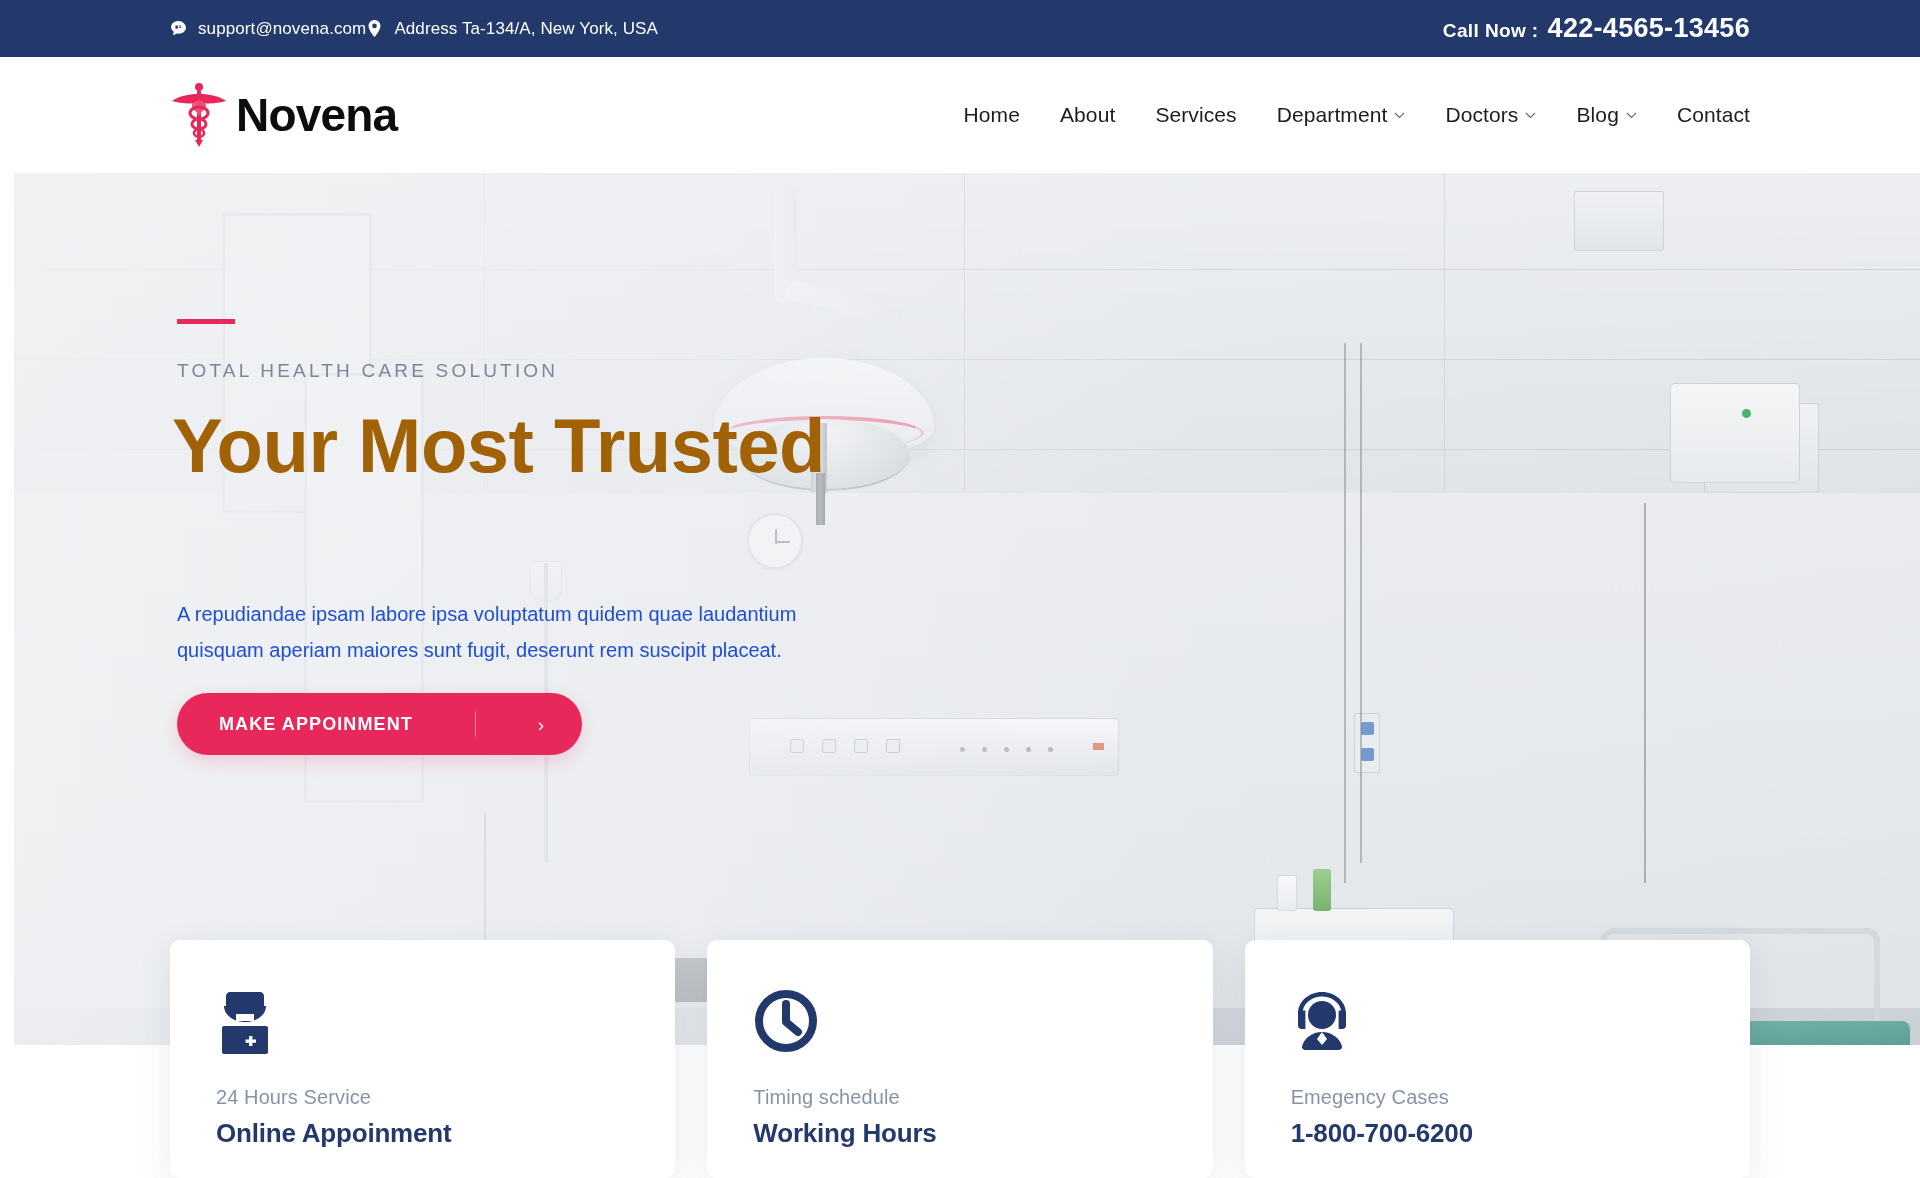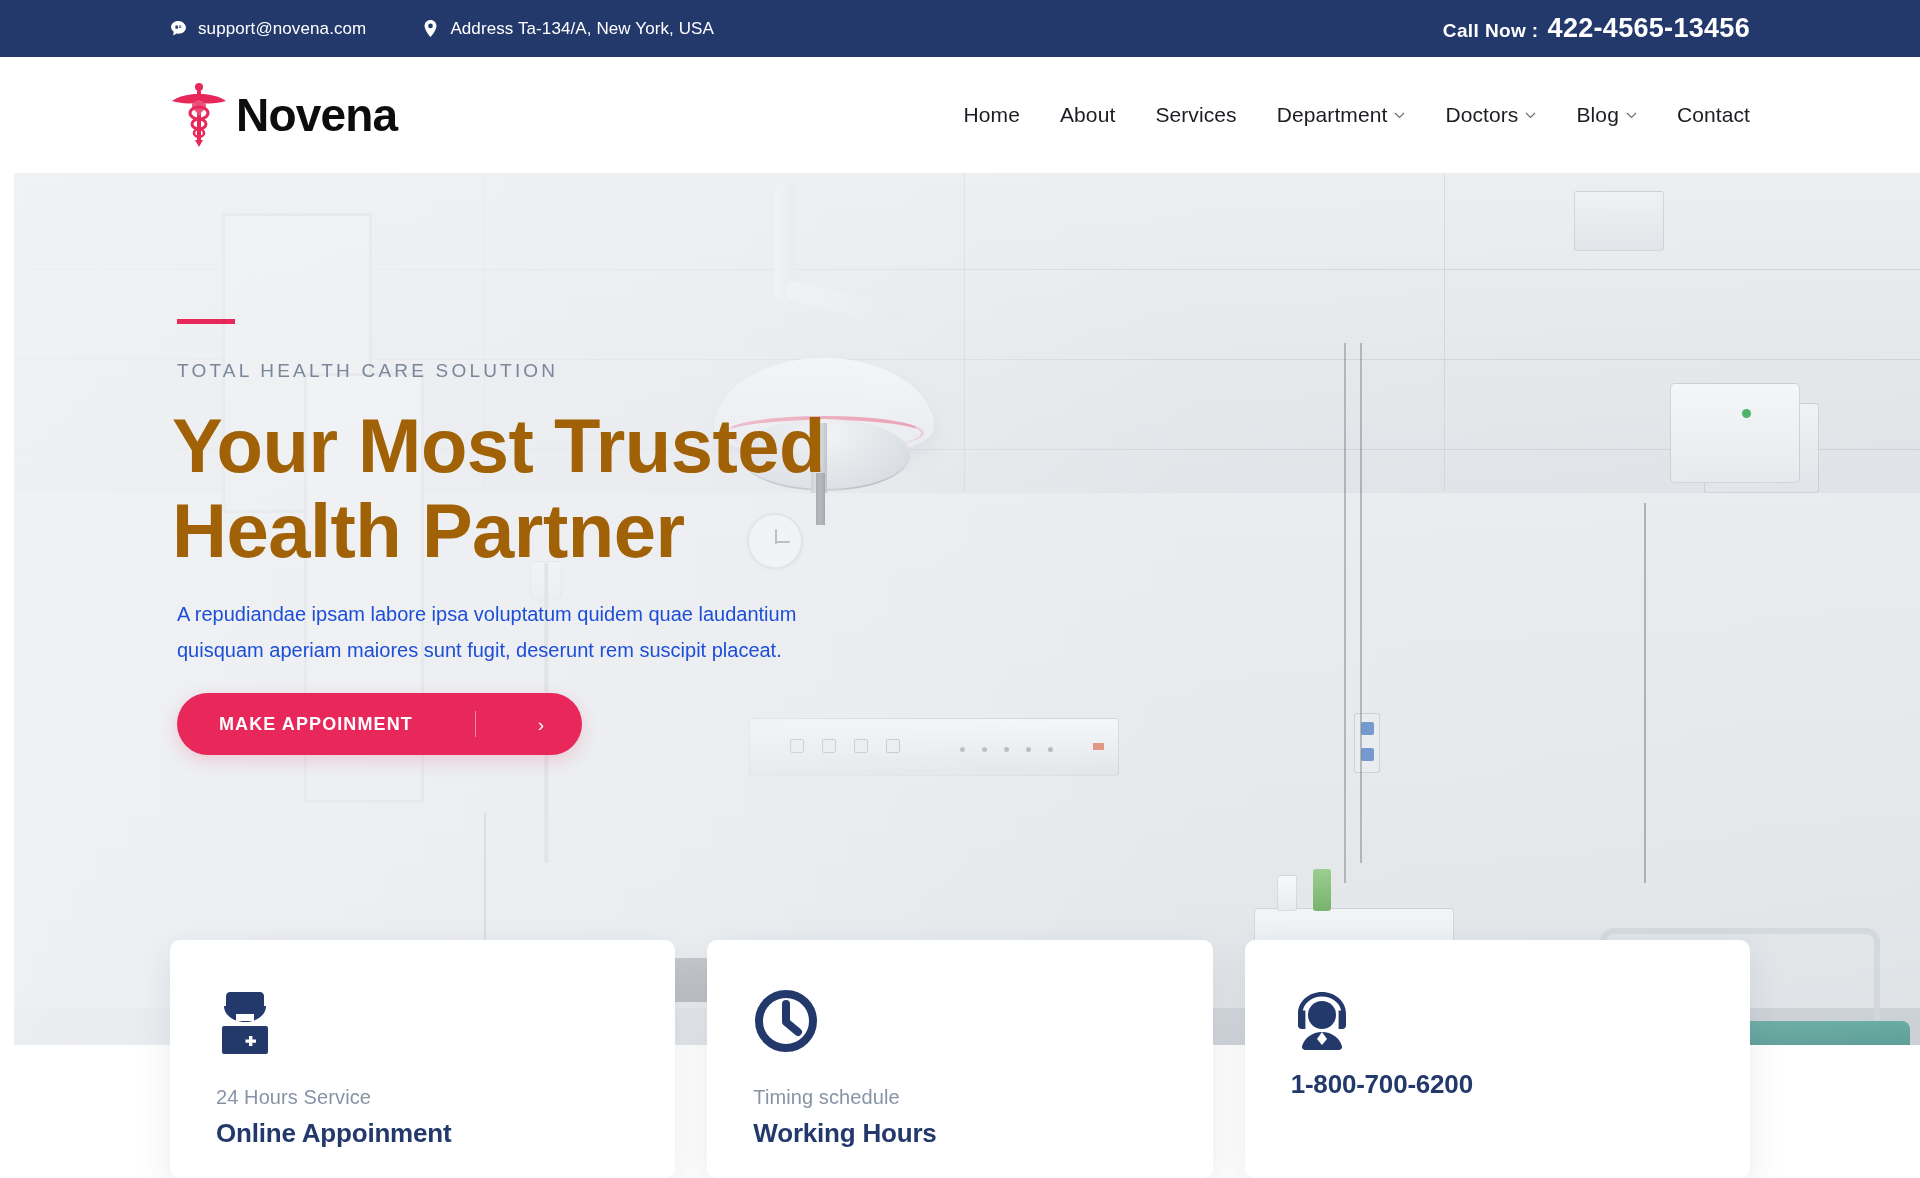--- a/index.html
+++ b/index.html
@@ -17,21 +17,21 @@
     background:#24396b;
     display:flex;
     align-items:center;
     position:relative;
   }
   .topbar-inner {
     width:1580px; margin:0 auto;
     display:flex; align-items:center;
     height:100%;
   }
-  .tb-left { display:flex; align-items:center; gap:56px; }
+  .tb-left { display:flex; align-items:center; }
   .tb-item {
     display:flex; align-items:center; gap:11px;
     color:#ffffff; font-size:17px; letter-spacing:.1px;
     white-space:nowrap;
   }
   .tb-icon { display:flex; align-items:center; justify-content:center; width:17px; height:17px; }
   .tb-icon svg { display:block; }
   .tb-right { margin-left:auto; display:flex; align-items:baseline; gap:9px; white-space:nowrap; }
   .call-label { color:#ffffff; font-size:19px; font-weight:bold; letter-spacing:.4px; }
   .call-number { color:#ffffff; font-size:27px; font-weight:bold; letter-spacing:.3px; }
@@ -477,21 +477,20 @@
   </div>
 
   <div class="hero-wash"></div>
 
   <div class="hero-content">
     <div class="hero-inner">
       <div class="accent-bar"></div>
       <div class="eyebrow">TOTAL HEALTH CARE SOLUTION</div>
       <h1 class="hero-title">
         <span>Your Most Trusted</span><br>
-        <span>Health Partner</span>
       </h1>
       <p class="hero-sub">A repudiandae ipsam labore ipsa voluptatum quidem quae laudantium quisquam aperiam maiores sunt fugit, deserunt rem suscipit placeat.</p>
       <button class="cta">
         <span class="cta-label">MAKE APPOINMENT</span>
         <span class="cta-sep"></span>
         <span class="cta-arrow">›</span>
       </button>
     </div>
   </div>
 </div>
@@ -532,17 +531,18 @@
       <div class="card-icon">
         <svg width="62" height="66" viewBox="0 0 62 66">
           <g fill="#23396c">
             <path d="M31 4C17.7 4 7 13.6 7 25.4v12c0 2 1.6 3.6 3.6 3.6h3.8V22.4h-2.6C13.7 14.5 21.5 8.6 31 8.6s17.3 5.9 19.2 13.8h-2.6V41h3.8c2 0 3.6-1.6 3.6-3.6v-12C55 13.6 44.3 4 31 4z"></path>
             <circle cx="31" cy="27" r="14"></circle>
             <path d="M31 44c-9.8 0-18 6.2-20 14.6-.4 1.7 1 3.4 2.8 3.4h34.4c1.8 0 3.2-1.7 2.8-3.4C49 50.2 40.8 44 31 44z"></path>
             <path d="M31 44l-5 7 5 6 5-6z" fill="#ffffff"></path>
           </g>
         </svg>
       </div>
+      <div class="card-small">Emegency Cases</div>
       <div class="card-title">1-800-700-6200</div>
     </div>
 
   </div>
 </div>
 
 </body></html>

